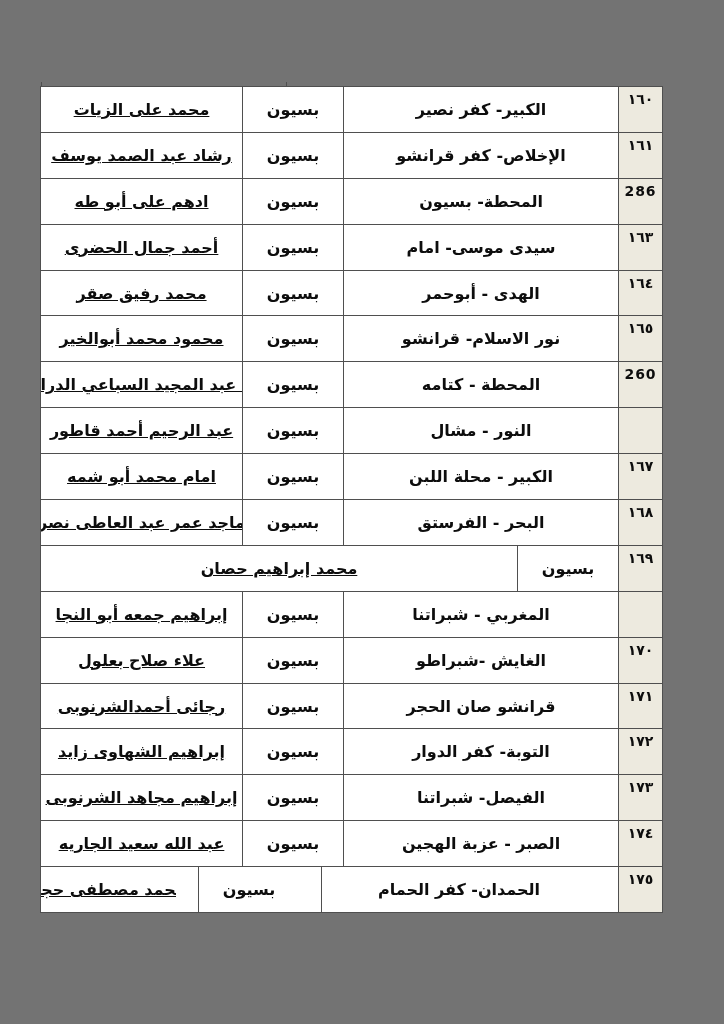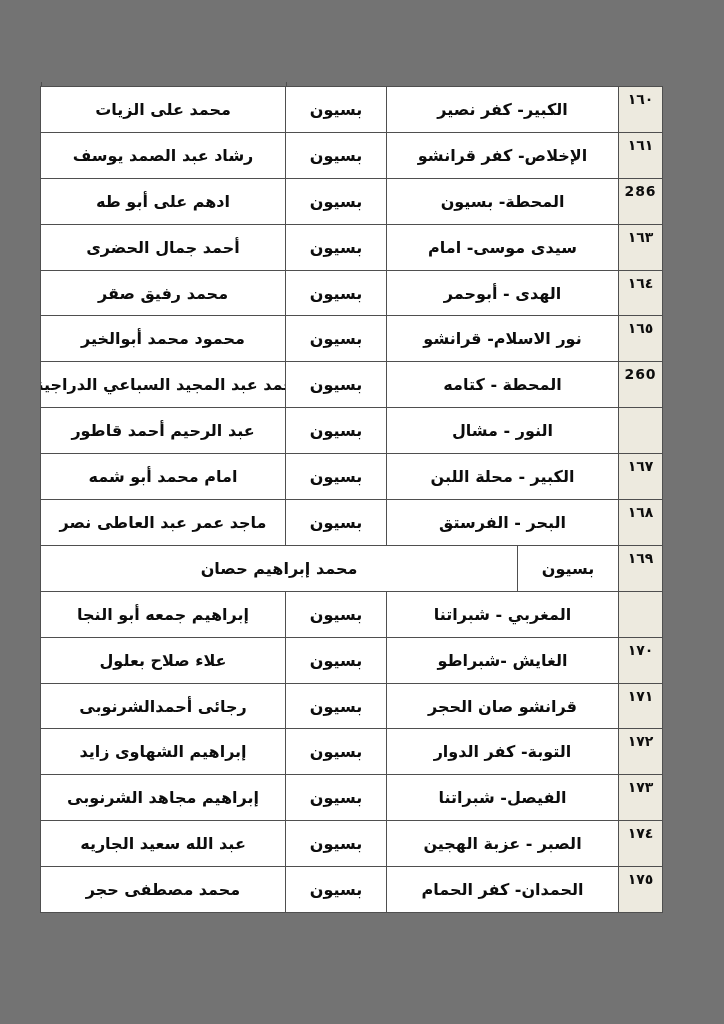--- a/index.html
+++ b/index.html
@@ -29,43 +29,43 @@
     flex-direction: column;
     direction: rtl;
     background: #ffffff;
   }
   .row {
     flex: 1 1 0;
     display: flex;
     border-bottom: 1px solid var(--border-color, #4f4f4f);
     min-height: 0;
   }
-  .row:last-child { border-bottom: none; }
+  .row:last-child { border-bottom: none; gap: 22px; }
   .cell {
     box-sizing: border-box;
     display: flex;
     align-items: center;
     justify-content: center;
     border-left: 1px solid var(--border-color, #4f4f4f);
     overflow: hidden;
     white-space: nowrap;
     color: #0d0d0d;
     font-weight: bold;
   }
   .cell-number {
     width: 44px;
     background: var(--number-bg, #edeadf);
     align-items: flex-start;
     padding-top: 4px;
     font-size: 14px;
     letter-spacing: 1px;
   }
-  .cell-mosque { width: 232px; font-size: 16px; }
+  .cell-mosque { width: 275px; font-size: 16px; }
   .cell-city   { width: 101px; font-size: 16px; }
-  .cell-name   { flex: 1 1 0; border-left: none; font-size: 16px; }
+  .cell-name   { flex: 1 1 0; border-left: none; font-size: 16px; text-decoration: underline; }
   
   .tick {
     position: absolute;
     top: -5px;
     width: 1px;
     height: 5px;
     background: var(--border-color, #4f4f4f);
   }
   .tick-left { left: 0; }
   .tick-name-city { left: 245px; }

